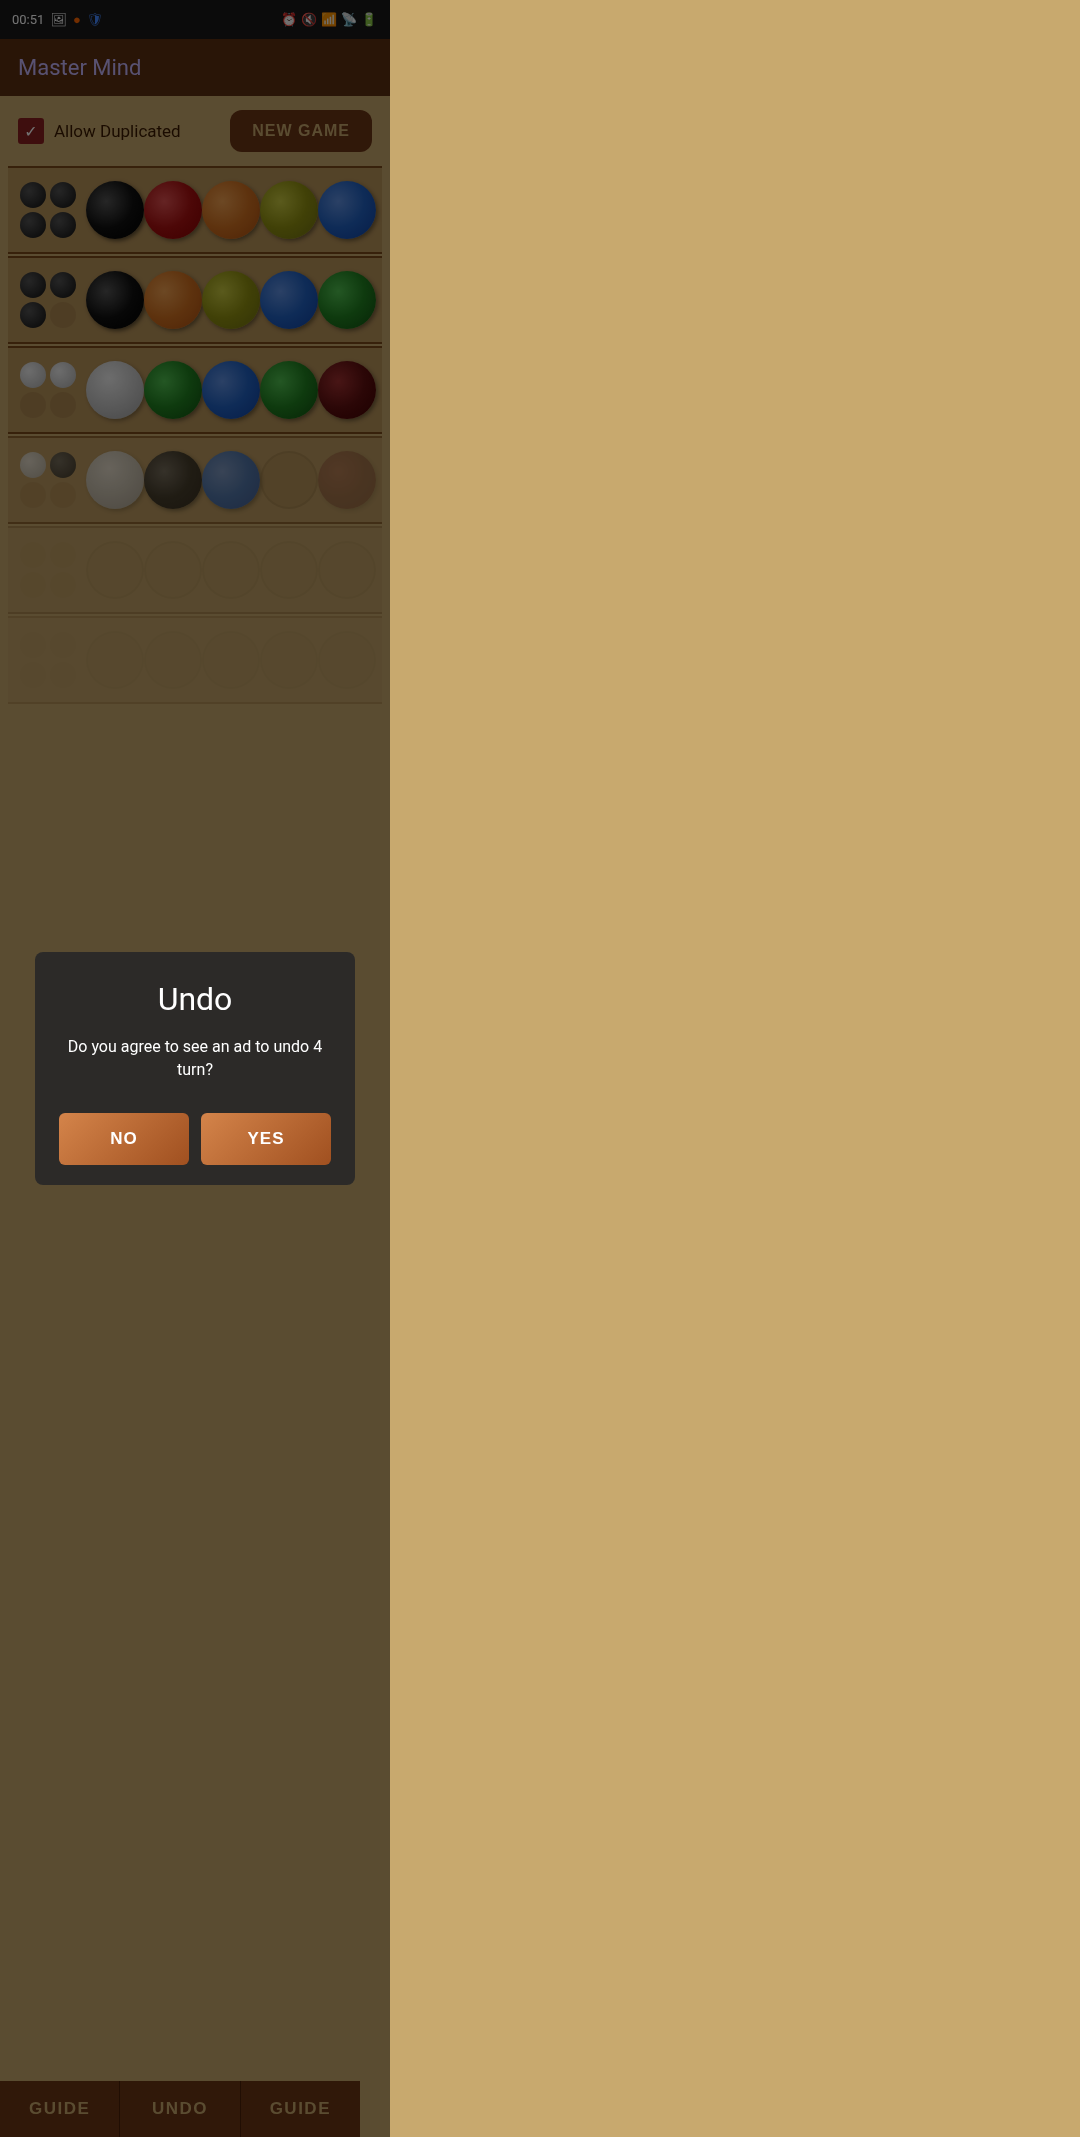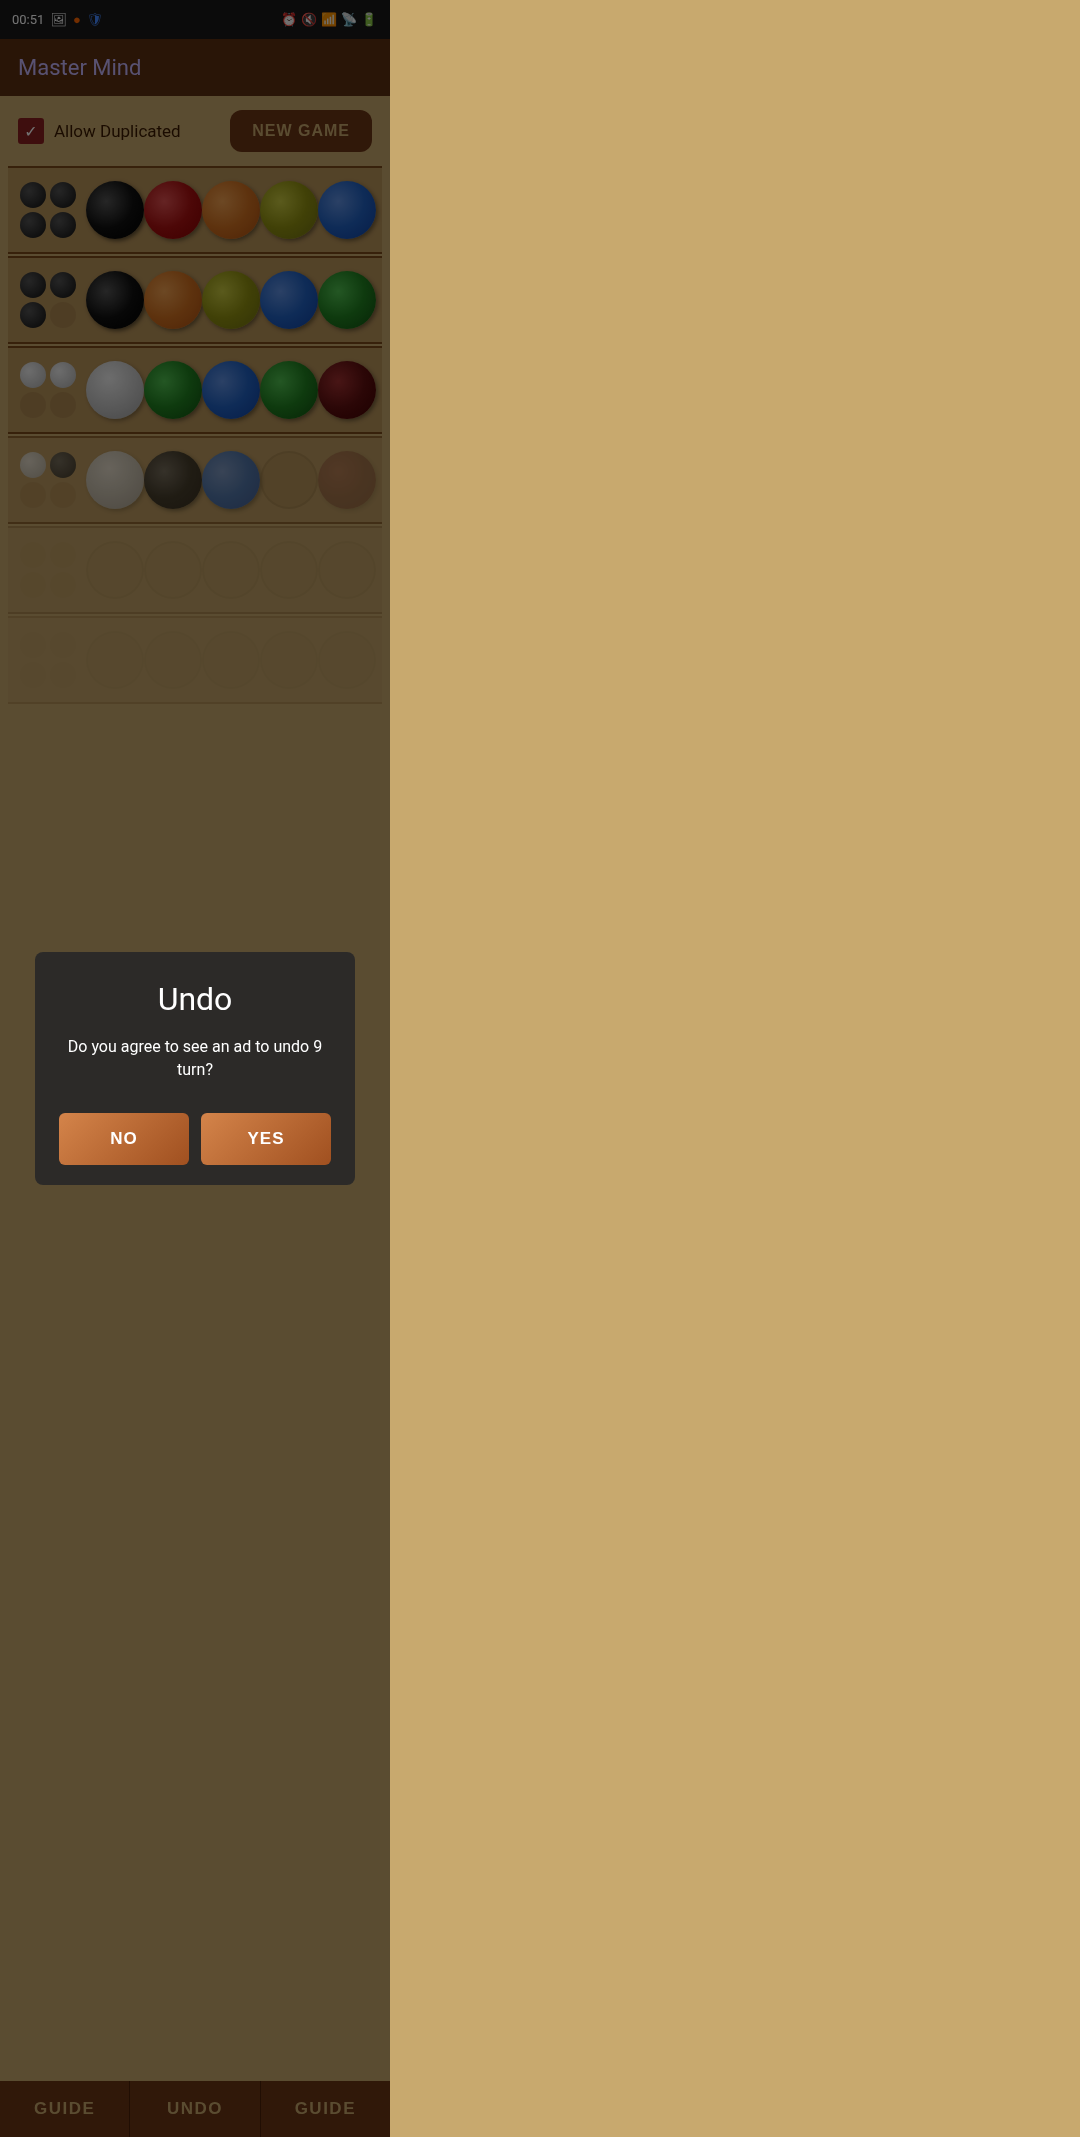--- a/index.html
+++ b/index.html
@@ -131,21 +131,21 @@
     .peg-blue { background: radial-gradient(circle at 35% 35%, #6090e0, #2060c0, #1040a0); box-shadow: 2px 2px 4px rgba(0,0,0,0.4); }
     .peg-green { background: radial-gradient(circle at 35% 35%, #50c050, #208020, #105010); box-shadow: 2px 2px 4px rgba(0,0,0,0.4); }
     .peg-darkred { background: radial-gradient(circle at 35% 35%, #a03030, #601010, #400000); box-shadow: 2px 2px 4px rgba(0,0,0,0.4); }
     .peg-white-crumpled { background: radial-gradient(circle at 40% 30%, #f0f0f0, #c8c8c8, #a0a0a0); box-shadow: 2px 2px 4px rgba(0,0,0,0.3); }
 
     
     .bottom-bar {
       position: fixed;
       bottom: 0;
       left: 0;
-      width: 390px;
+      width: 360px;
       display: flex;
       background: #5c3010;
     }
     .bottom-btn {
       flex: 1;
       background: #6b3515;
       color: #c8a96e;
       border: none;
       border-right: 1px solid #4a2008;
       padding: 18px 0;
@@ -340,19 +340,19 @@
 
 <div class="bottom-bar">
   <button class="bottom-btn">GUIDE</button>
   <button class="bottom-btn">UNDO</button>
   <button class="bottom-btn">GUIDE</button>
 </div>
 
 <div class="overlay">
   <div class="dialog">
     <div class="dialog-title">Undo</div>
-    <div class="dialog-message">Do you agree to see an ad to undo 9 turn?</div>
+    <div class="dialog-message">Do you agree to see an ad to undo 4 turn?</div>
     <div class="dialog-buttons">
       <button class="dialog-btn">NO</button>
       <button class="dialog-btn">YES</button>
     </div>
   </div>
 </div>
 
 </body></html>

